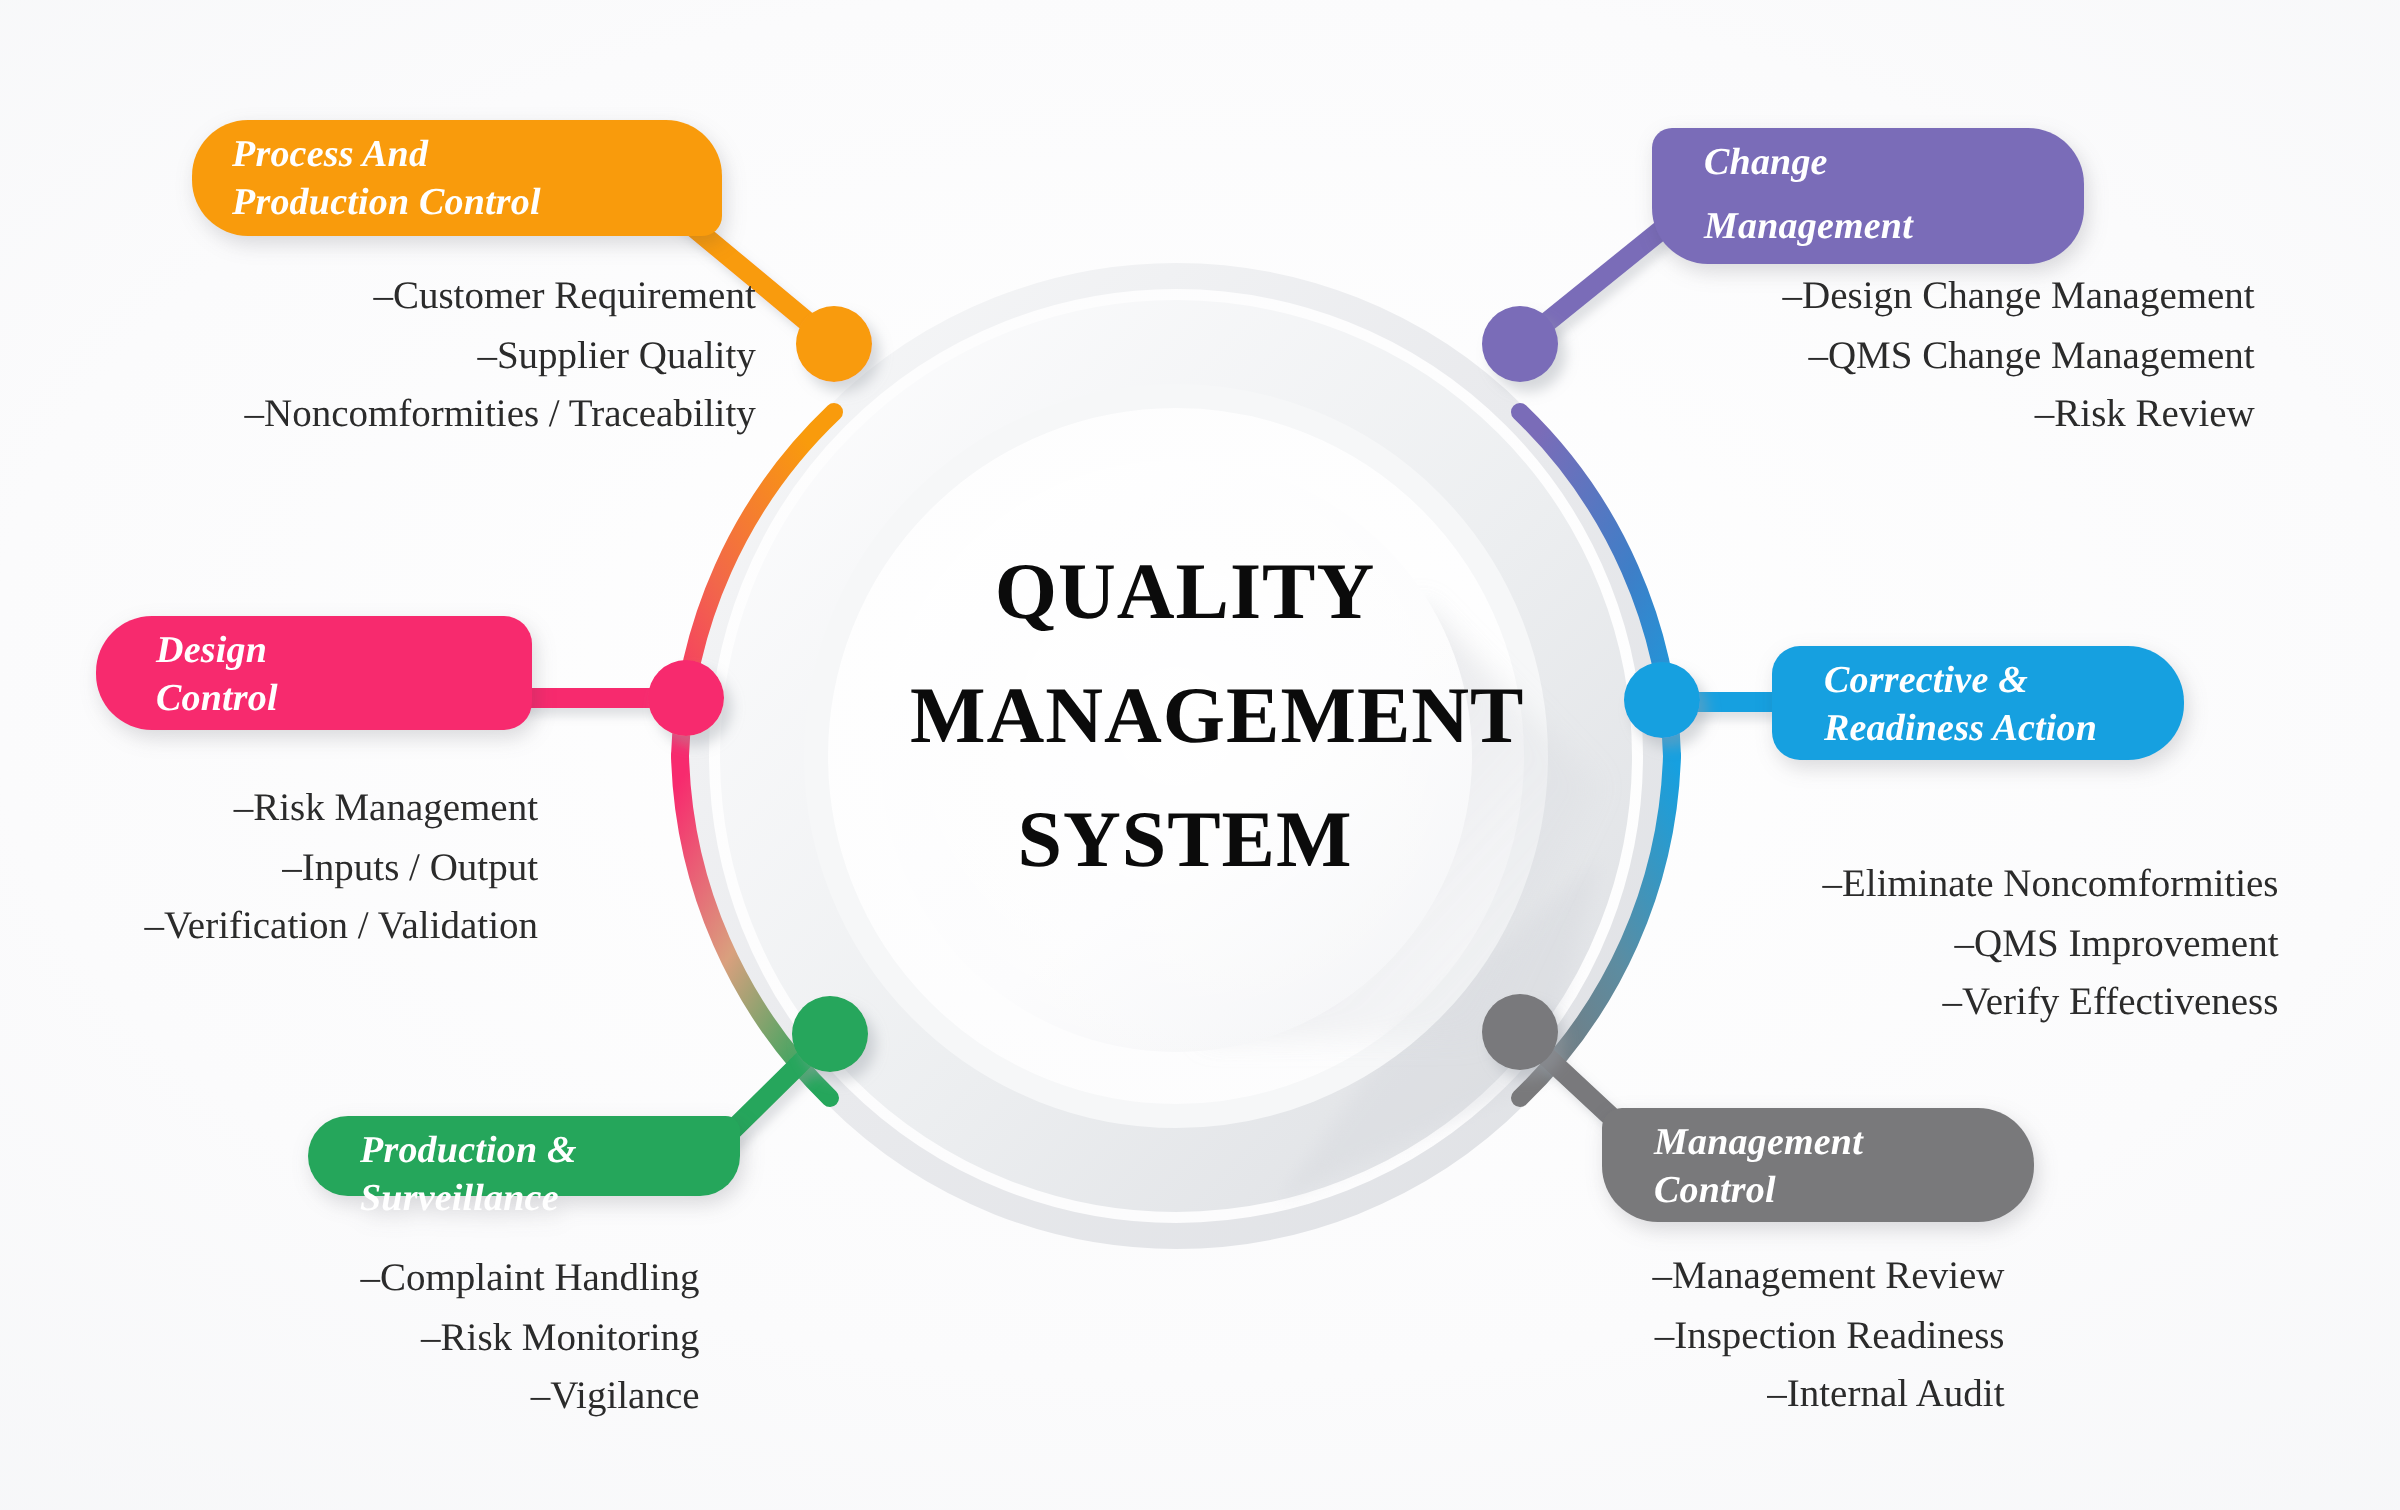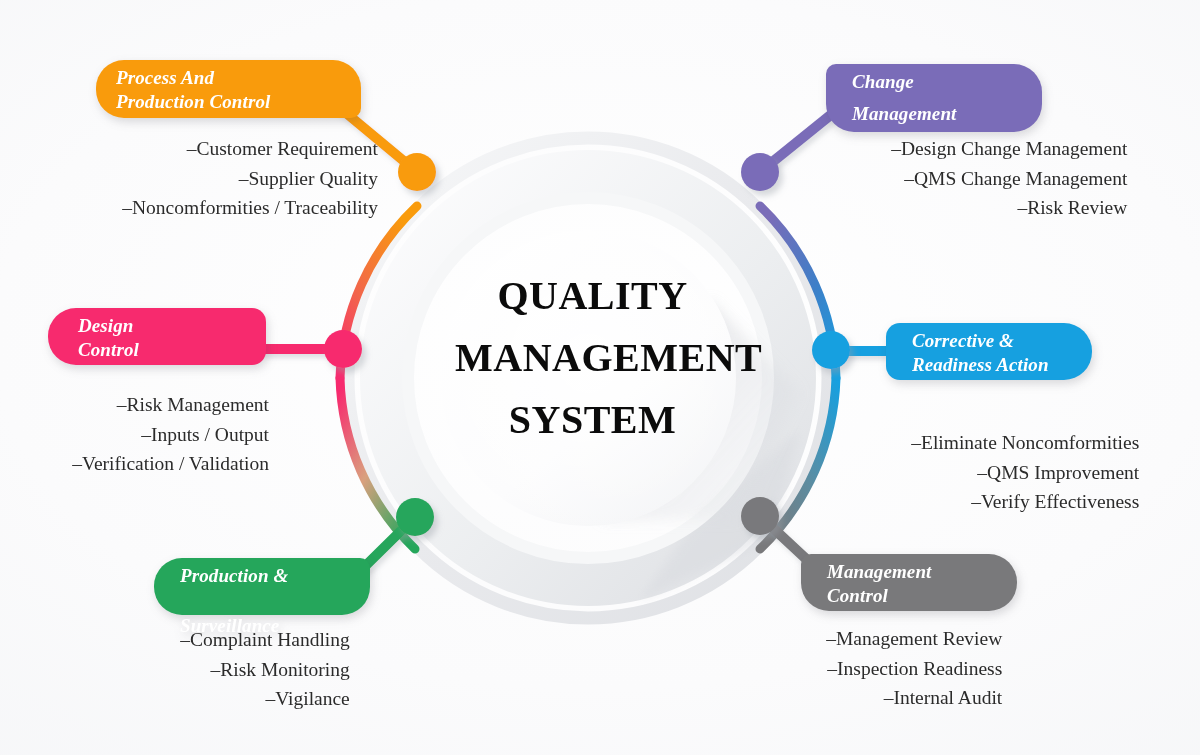--- a/index.html
+++ b/index.html
@@ -258,22 +258,22 @@
       <span class="dash">–</span><span>Eliminate Noncomformities</span>
     </div>
     <div class="row">
       <span class="dash">–</span><span>QMS Improvement</span>
     </div>
     <div class="row">
       <span class="dash">–</span><span>Verify Effectiveness</span>
     </div>
   </div>
 
-  <div class="pill" style="left:154px; top:558px; width:216px; height:57px; background:#25a65b;
-              border-radius:28px 10px 28px 28px; padding-left:26px;gap:26px;">
+  <div class="pill" style="left:154px; top:558px; width:216px; height:40px; background:#25a65b;
+              border-radius:28px 10px 28px 28px; padding-left:26px;">
     <span>Production &amp;</span>
     <span>Surveillance</span>
   </div>
   <div class="bullets" style="left:176px; top:625px;">
     <div class="row">
       <span class="dash">–</span><span>Complaint Handling</span>
     </div>
     <div class="row">
       <span class="dash">–</span><span>Risk Monitoring</span>
     </div>

